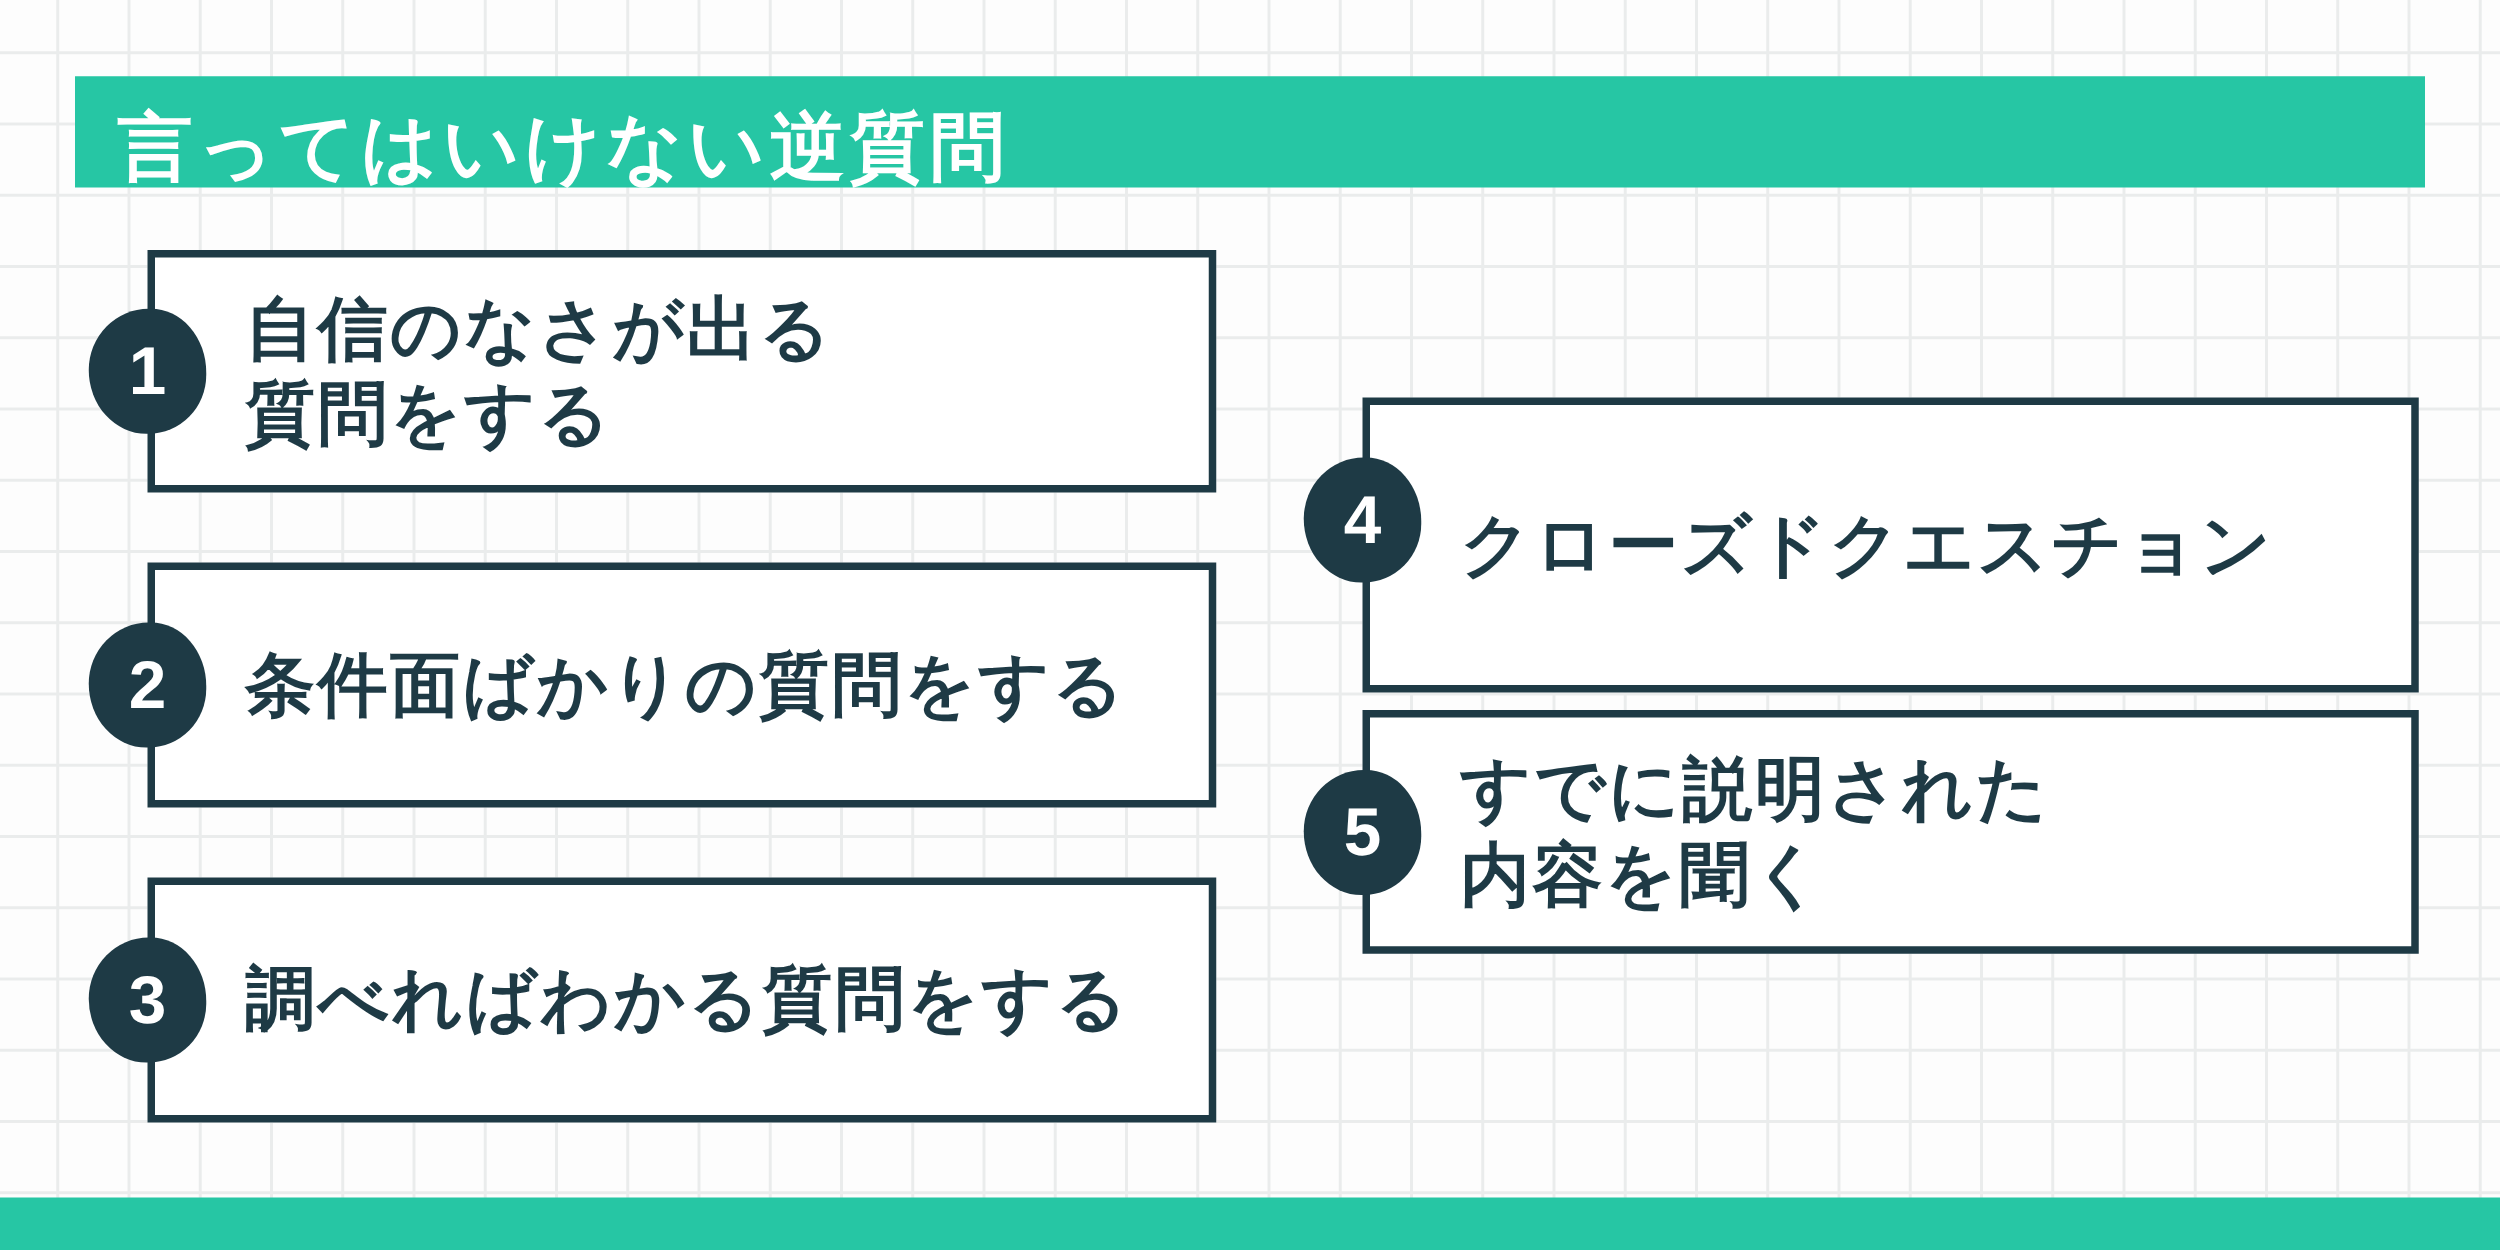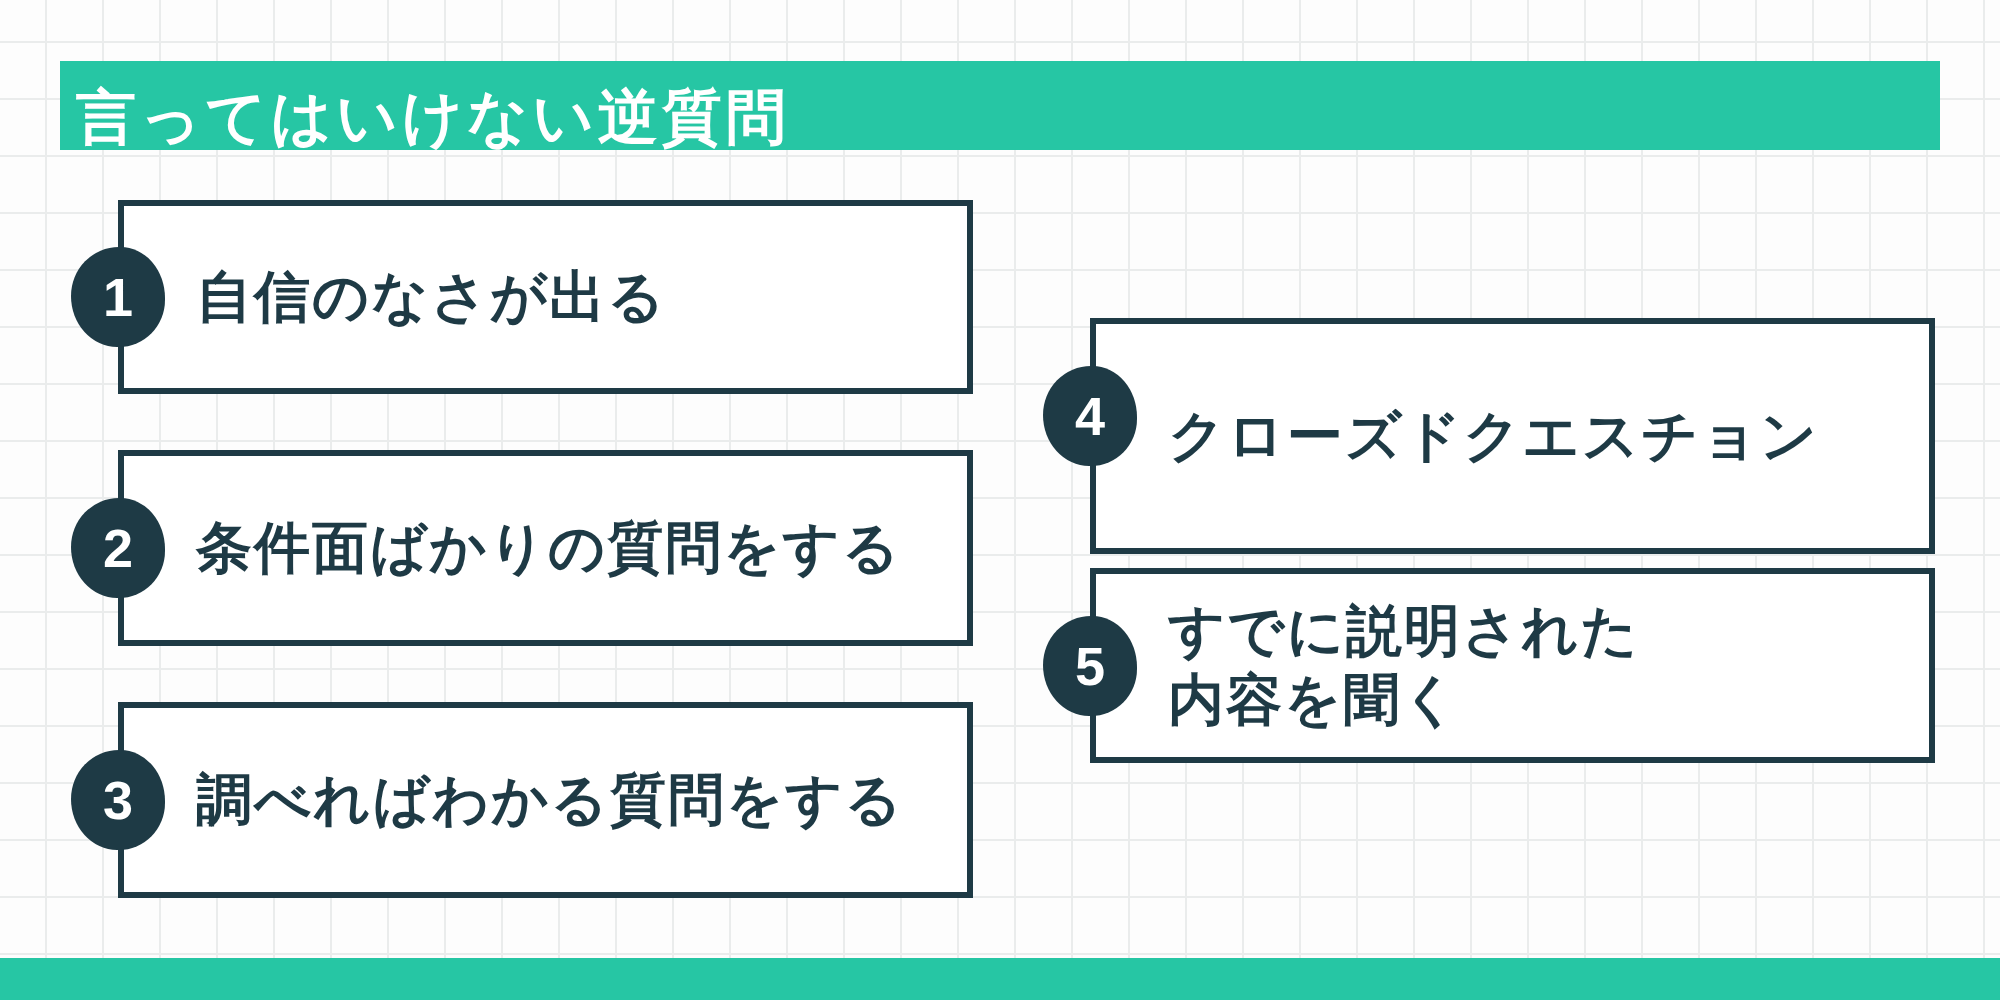--- a/index.html
+++ b/index.html
@@ -25,21 +25,21 @@
     width: 1880px; height: 89px;
     background: #26C6A4;
     display: flex;
     align-items: center;
   }
   .header-title {
     color: #ffffff;
     font-size: 60px;
     font-weight: 800;
     letter-spacing: 4px;
-    padding-left: 16px;
+    padding-left: 34px;
     white-space: nowrap;
     margin-top: 25px;
   }
   .item-box {
     position: absolute;
     background: #ffffff;
     border: 6px solid #1E3A45;
     box-sizing: border-box;
     display: flex;
     align-items: center;
@@ -89,20 +89,21 @@
 
 <div class="canvas">
 
   <div class="header-bar">
     <div class="header-title">言ってはいけない逆質問</div>
   </div>
 
   <div class="item-box box-1">
     <div class="item-text">
       <span class="line">自信のなさが出る</span>
+      <span class="line">質問をする</span>
     </div>
   </div>
 
   <div class="item-box box-2">
     <div class="item-text">
       <span class="line">条件面ばかりの質問をする</span>
     </div>
   </div>
 
   <div class="item-box box-3">

